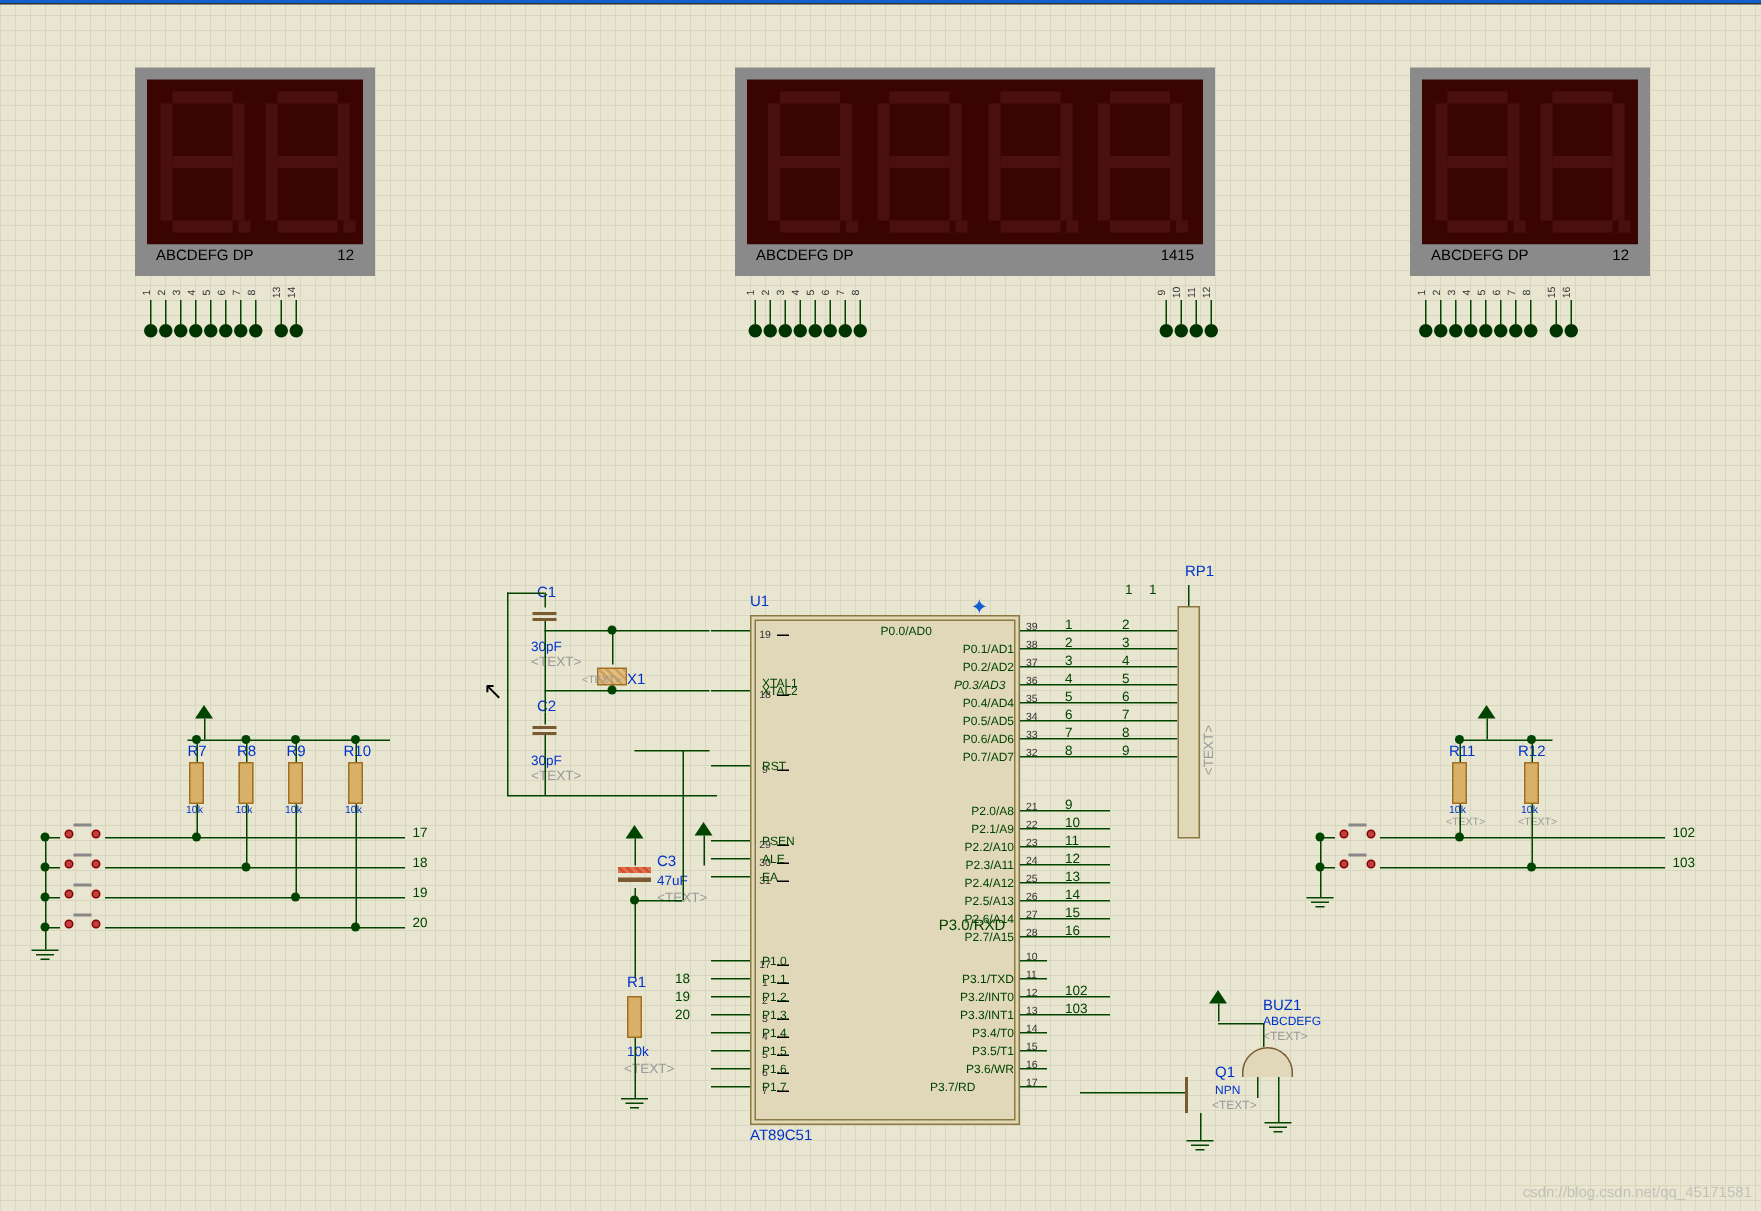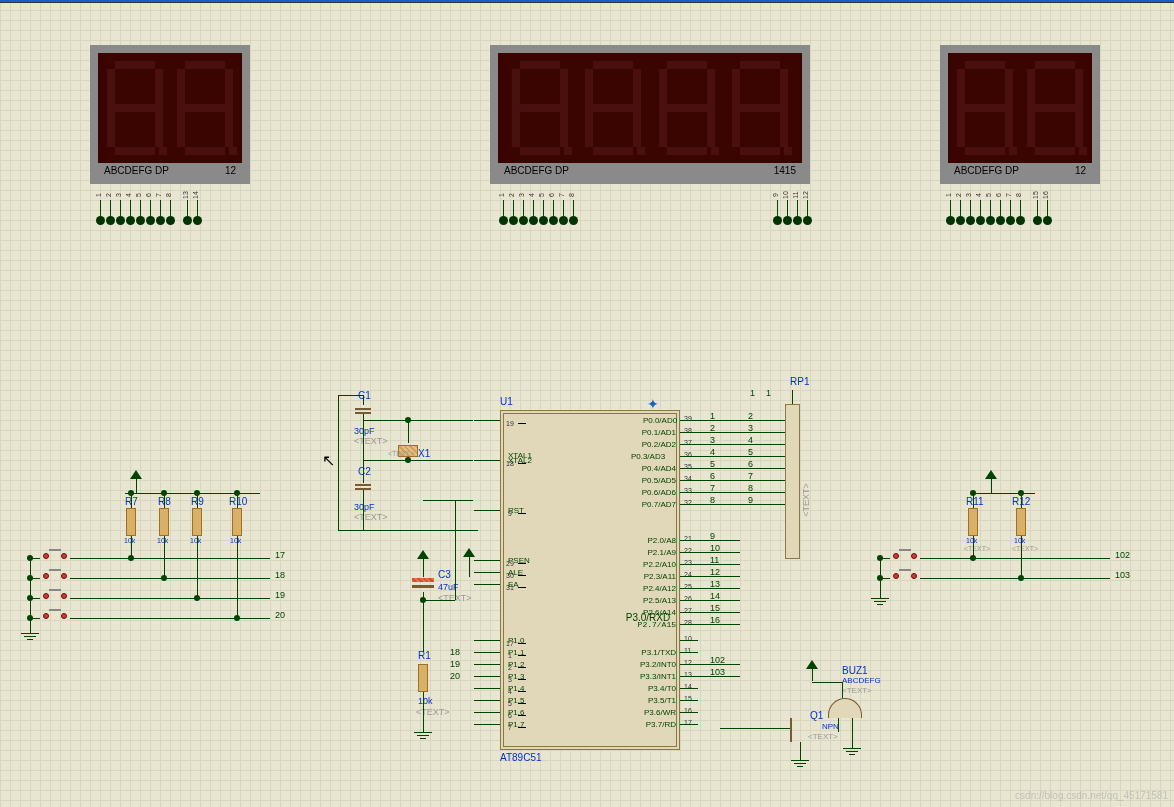--- a/index.html
+++ b/index.html
@@ -510,39 +510,39 @@
     <div class="netlbl" style="left: 450px; top: 707px;"></div>
     <div class="chip-pin-left" style="left: 500px; top: 724px;">
       <span class="num">7</span>
       <span class="pinstub"></span>
     </div>
     <div class="netlbl" style="left: 508px; top: 720px; color: rgb(0, 68, 0); font-size: 8px;">P1.7</div>
     <div class="wire h" style="left: 474px; top: 724px; width: 26px;"></div>
     <div class="netlbl" style="left: 450px; top: 719px;"></div>
   </div>
 <div id="chip-right-pins">
-    <div class="netlbl" style="left: 632px; top: 416px; font-size: 8px; text-align: center; width: 56px;">P0.0/AD0</div>
+    <div class="netlbl" style="left: 587px; top: 416px; font-size: 8px; text-align: left; width: 56px;">P0.0/AD0</div>
     <div class="netlbl" style="left: 684px; top: 415px; color: rgb(51, 51, 51); font-size: 7px;">39</div>
     <div class="wire h" style="left: 680px; top: 420px; width: 60px;"></div>
     <div class="netlbl" style="left: 710px; top: 411px;">1</div>
     <div class="netlbl" style="left: 748px; top: 411px;">2</div>
     <div class="wire h" style="left: 740px; top: 420px; width: 45px;"></div>
     <div class="netlbl" style="left: 620px; top: 428px; font-size: 8px; text-align: right; width: 56px;">P0.1/AD1</div>
     <div class="netlbl" style="left: 684px; top: 427px; color: rgb(51, 51, 51); font-size: 7px;">38</div>
     <div class="wire h" style="left: 680px; top: 432px; width: 60px;"></div>
     <div class="netlbl" style="left: 710px; top: 423px;">2</div>
     <div class="netlbl" style="left: 748px; top: 423px;">3</div>
     <div class="wire h" style="left: 740px; top: 432px; width: 45px;"></div>
     <div class="netlbl" style="left: 620px; top: 440px; font-size: 8px; text-align: right; width: 56px;">P0.2/AD2</div>
     <div class="netlbl" style="left: 684px; top: 439px; color: rgb(51, 51, 51); font-size: 7px;">37</div>
     <div class="wire h" style="left: 680px; top: 444px; width: 60px;"></div>
     <div class="netlbl" style="left: 710px; top: 435px;">3</div>
     <div class="netlbl" style="left: 748px; top: 435px;">4</div>
     <div class="wire h" style="left: 740px; top: 444px; width: 45px;"></div>
-    <div class="netlbl" style="left: 620px; top: 452px; font-size: 8px; text-align: center; width: 56px;">P0.3/AD3</div>
+    <div class="netlbl" style="left: 636px; top: 452px; font-size: 8px; text-align: left; width: 56px; font-style: italic;">P0.3/AD3</div>
     <div class="netlbl" style="left: 684px; top: 451px; color: rgb(51, 51, 51); font-size: 7px;">36</div>
     <div class="wire h" style="left: 680px; top: 456px; width: 60px;"></div>
     <div class="netlbl" style="left: 710px; top: 447px;">4</div>
     <div class="netlbl" style="left: 748px; top: 447px;">5</div>
     <div class="wire h" style="left: 740px; top: 456px; width: 45px;"></div>
     <div class="netlbl" style="left: 620px; top: 464px; font-size: 8px; text-align: right; width: 56px;">P0.4/AD4</div>
     <div class="netlbl" style="left: 684px; top: 463px; color: rgb(51, 51, 51); font-size: 7px;">35</div>
     <div class="wire h" style="left: 680px; top: 468px; width: 60px;"></div>
     <div class="netlbl" style="left: 710px; top: 459px;">5</div>
     <div class="netlbl" style="left: 748px; top: 459px;">6</div>
@@ -586,21 +586,21 @@
     <div class="wire h" style="left: 680px; top: 588px; width: 60px;"></div>
     <div class="netlbl" style="left: 710px; top: 579px;">13</div>
     <div class="netlbl" style="left: 620px; top: 596px; font-size: 8px; text-align: right; width: 56px;">P2.5/A13</div>
     <div class="netlbl" style="left: 684px; top: 595px; color: rgb(51, 51, 51); font-size: 7px;">26</div>
     <div class="wire h" style="left: 680px; top: 600px; width: 60px;"></div>
     <div class="netlbl" style="left: 710px; top: 591px;">14</div>
     <div class="netlbl" style="left: 620px; top: 608px; font-size: 8px; text-align: right; width: 56px;">P2.6/A14</div>
     <div class="netlbl" style="left: 684px; top: 607px; color: rgb(51, 51, 51); font-size: 7px;">27</div>
     <div class="wire h" style="left: 680px; top: 612px; width: 60px;"></div>
     <div class="netlbl" style="left: 710px; top: 603px;">15</div>
-    <div class="netlbl" style="left: 620px; top: 620px; font-size: 8px; text-align: right; width: 56px; font-family: Liberation Mono, monospace;">P2.7/A15</div>
+    <div class="netlbl" style="left: 620px; top: 620px; font-size: 8px; text-align: right; width: 56px;">P2.7/A15</div>
     <div class="netlbl" style="left: 684px; top: 619px; color: rgb(51, 51, 51); font-size: 7px;">28</div>
     <div class="wire h" style="left: 680px; top: 624px; width: 60px;"></div>
     <div class="netlbl" style="left: 710px; top: 615px;">16</div>
     <div class="netlbl" style="left: 620px; top: 612px; font-size: 10px; text-align: center; width: 56px;">P3.0/RXD</div>
     <div class="netlbl" style="left: 684px; top: 635px; color: rgb(51, 51, 51); font-size: 7px;">10</div>
     <div class="wire h" style="left: 680px; top: 640px; width: 18px;"></div>
     <div class="netlbl" style="left: 620px; top: 648px; font-size: 8px; text-align: right; width: 56px;">P3.1/TXD</div>
     <div class="netlbl" style="left: 684px; top: 647px; color: rgb(51, 51, 51); font-size: 7px;">11</div>
     <div class="wire h" style="left: 680px; top: 652px; width: 18px;"></div>
     <div class="netlbl" style="left: 620px; top: 660px; font-size: 8px; text-align: right; width: 56px;">P3.2/INT0</div>
@@ -613,21 +613,21 @@
     <div class="netlbl" style="left: 710px; top: 667px;">103</div>
     <div class="netlbl" style="left: 620px; top: 684px; font-size: 8px; text-align: right; width: 56px;">P3.4/T0</div>
     <div class="netlbl" style="left: 684px; top: 683px; color: rgb(51, 51, 51); font-size: 7px;">14</div>
     <div class="wire h" style="left: 680px; top: 688px; width: 18px;"></div>
     <div class="netlbl" style="left: 620px; top: 696px; font-size: 8px; text-align: right; width: 56px;">P3.5/T1</div>
     <div class="netlbl" style="left: 684px; top: 695px; color: rgb(51, 51, 51); font-size: 7px;">15</div>
     <div class="wire h" style="left: 680px; top: 700px; width: 18px;"></div>
     <div class="netlbl" style="left: 620px; top: 708px; font-size: 8px; text-align: right; width: 56px;">P3.6/WR</div>
     <div class="netlbl" style="left: 684px; top: 707px; color: rgb(51, 51, 51); font-size: 7px;">16</div>
     <div class="wire h" style="left: 680px; top: 712px; width: 18px;"></div>
-    <div class="netlbl" style="left: 620px; top: 720px; font-size: 8px; text-align: right; width: 56px;">P3.7/RD</div>
+    <div class="netlbl" style="left: 620px; top: 720px; font-size: 8px; text-align: left; width: 56px;">P3.7/RD</div>
     <div class="netlbl" style="left: 684px; top: 719px; color: rgb(51, 51, 51); font-size: 7px;">17</div>
     <div class="wire h" style="left: 680px; top: 724px; width: 18px;"></div>
   </div>
 
 <div class="complbl" style="left:358px; top:390px;">C1</div>
 <div class="cap" style="left:355px; top:406px;">
   <div class="plate"></div>
     <div class="plate"></div>
 </div>
 <div class="vallbl" style="left:354px; top:426px;">30pF</div>
@@ -839,21 +839,21 @@
 <div class="complbl" style="left:842px; top:665px;">BUZ1</div>
 <div class="vallbl" style="left:842px; top:676px; font-size:8px;">ABCDEFG</div>
 <div class="greylbl" style="left:842px; top:686px; font-size:8px;">&lt;TEXT&gt;</div>
 <div class="buz" style="left:828px; top:698px;"></div>
 <div class="wire v" style="left:838px; top:718px; height:14px;"></div>
 <div class="wire v" style="left:852px; top:718px; height:14px;"></div>
 <div class="wire h" style="left:812px; top:682px; width:30px;"></div>
 <div class="wire v" style="left:842px; top:682px; height:16px;"></div>
 
 <div class="complbl" style="left:810px; top:710px;">Q1</div>
-<div class="vallbl" style="left:810px; top:722px; font-size:8px;margin-left:12px;">NPN</div>
+<div class="vallbl" style="left:810px; top:722px; font-size:8px;">NPN</div>
 <div class="greylbl" style="left:808px; top:732px; font-size:8px;">&lt;TEXT&gt;</div>
 <div class="npn" style="left:790px; top:718px;">
   <div class="bar"></div>
 </div>
 <div class="wire h" style="left:720px; top:728px; width:70px;"></div>
 <div class="wire v" style="left:800px; top:742px; height:18px;"></div>
 <div class="wire v" style="left:852px; top:732px; height:16px;"></div>
 <div class="gnd" style="left:843px; top:748px;">
   <div class="l" style="width:18px;"></div>
     <div class="l" style="width:12px;margin-top:2px;"></div>

